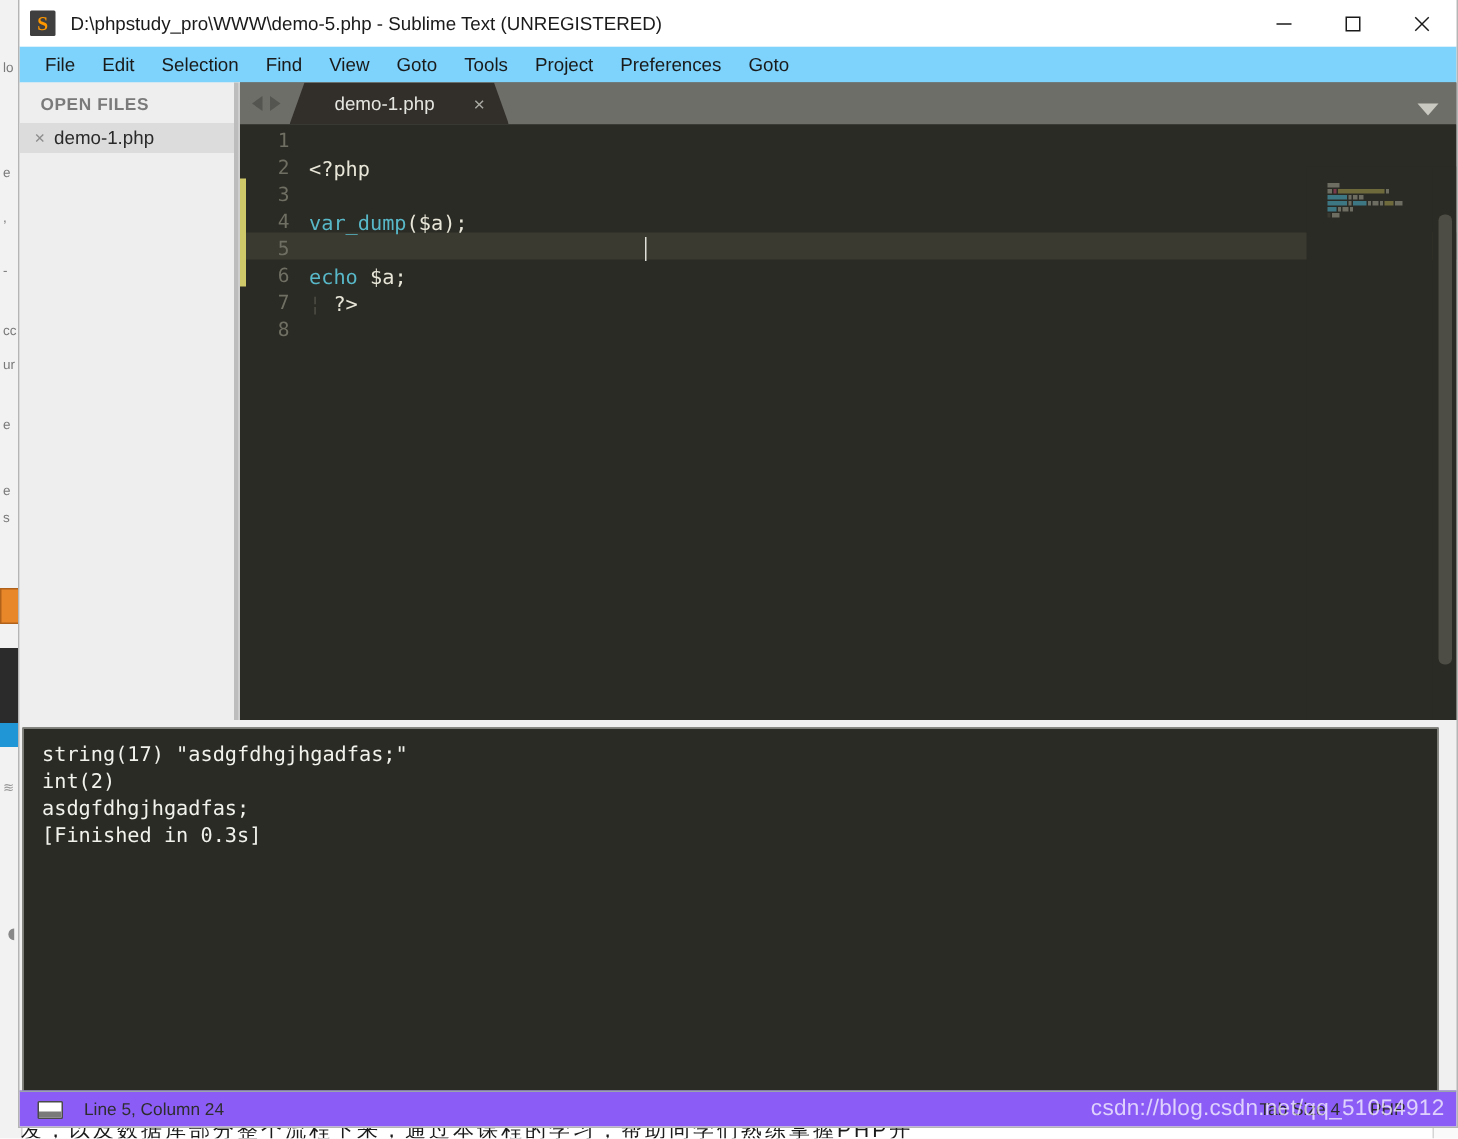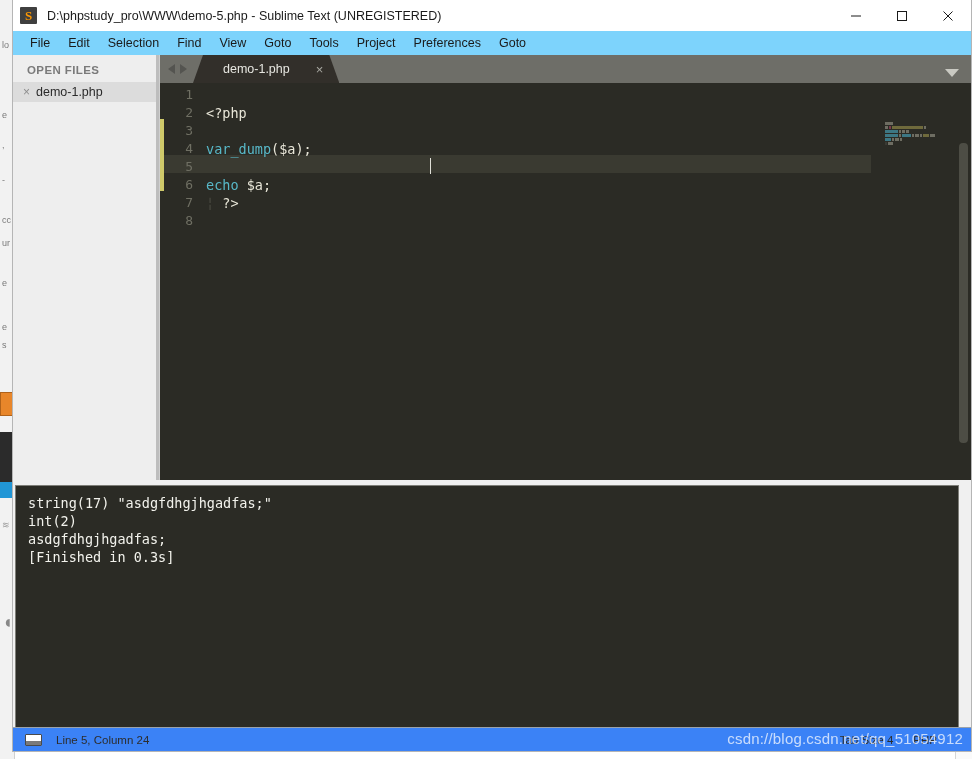--- a/index.html
+++ b/index.html
@@ -421,21 +421,21 @@
     white-space: pre;
   }
 
   
   #status-bar {
     position: absolute;
     left: 0;
     bottom: 0;
     width: 958px;
     height: 24px;
-    background: #3b82f6;
+    background: #8b5cf6;
     border-top: 1px solid #9aa2ab;
     box-sizing: border-box;
     display: flex;
     align-items: center;
   }
   #console-toggle-icon {
     margin-left: 12px;
     width: 17px; height: 12px;
     border: 1.5px solid #4a4a4a;
     border-radius: 1px;
@@ -510,20 +510,21 @@
     <div class="bg-code" style="top:196px;color:#e8628f;">·</div>
     <div class="bg-code" style="top:214px;color:#e6db74;">s</div>
     <div class="bg-code" style="top:232px;color:#58b8c8;">v</div>
     <div class="bg-code" style="top:250px;color:#58b8c8;">v</div>
     <div class="bg-code" style="top:268px;color:#e8e6d8;">$</div>
     <div class="bg-cn" style="top:610px;">事</div>
     <div class="bg-cn" style="top:640px;">引</div>
     <div class="bg-cn" style="top:735px;color:#b05010;">⌐</div>
   </div>
 
+  <div id="bottom-cn-text">发，以及数据库部分整个流程下来，通过本课程的学习，帮助同学们熟练掌握PHP开</div>
 </div>
 
 <div id="sublime-window">
 
   <div id="title-bar">
     <div id="app-logo">
       <span>S</span>
     </div>
     <div id="title-text">D:\phpstudy_pro\WWW\demo-5.php - Sublime Text (UNREGISTERED)</div>
 

